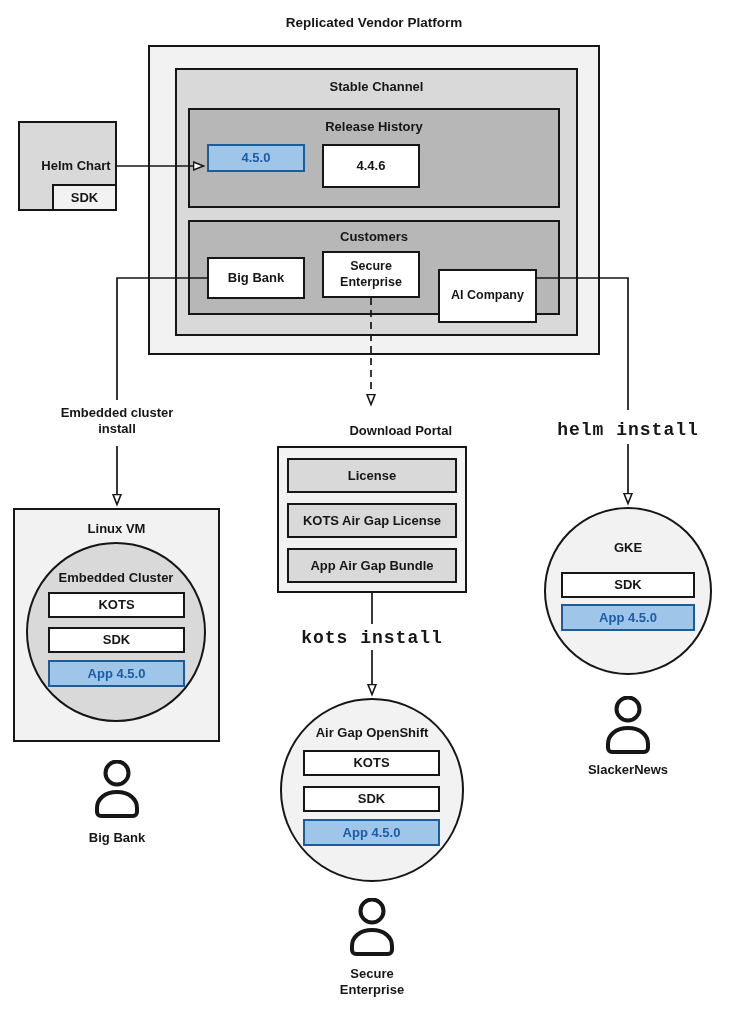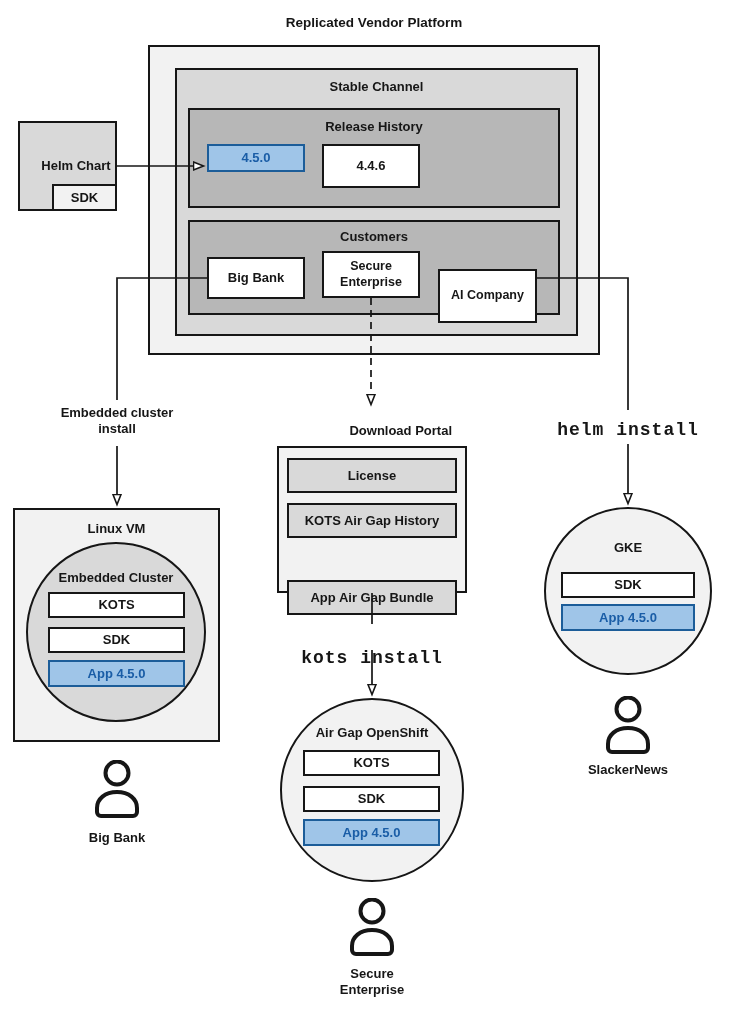--- a/index.html
+++ b/index.html
@@ -48,27 +48,27 @@
 
   <div class="abs box bg-white flex b" style="left:207px;top:257px;width:98px;height:42px;">Big Bank</div>
   <div class="abs box bg-white flex b sm" style="left:322px;top:251px;width:98px;height:47px;">Secure Enterprise</div>
   <div class="abs box bg-white flex b sm" style="left:438px;top:257px;width:99px;height:54px;margin-top:12px;">AI Company</div>
 
   <div class="abs box bg-mid flex b" style="left:18px;top:121px;width:99px;height:90px;padding-left:17px;">Helm Chart</div>
   <div class="abs box bg-lightest flex b" style="left:52px;top:184px;width:65px;height:27px;">SDK</div>
 
   <div class="abs b flex" style="left:55px;top:404px;width:124px;height:34px;">Embedded cluster install</div>
   <div class="abs mono" style="left:548px;top:420px;width:160px;text-align:center;">helm install</div>
-  <div class="abs mono" style="left:292px;top:628px;width:160px;text-align:center;margin-top:20px;">kots install</div>
+  <div class="abs mono" style="left:292px;top:628px;width:160px;text-align:center;">kots install</div>
 
   <div class="abs b" style="left:292px;top:423px;width:160px;text-align:right;">Download Portal</div>
   <div class="abs box bg-lightest" style="left:277px;top:446px;width:190px;height:147px;"></div>
   <div class="abs box bg-mid flex b" style="left:287px;top:458px;width:170px;height:35px;">License</div>
-  <div class="abs box bg-mid flex b" style="left:287px;top:503px;width:170px;height:35px;">KOTS Air Gap History</div>
-  <div class="abs box bg-mid flex b" style="left:287px;top:548px;width:170px;height:35px;margin-top:32px;">App Air Gap Bundle</div>
+  <div class="abs box bg-mid flex b" style="left:287px;top:503px;width:170px;height:35px;">KOTS Air Gap License</div>
+  <div class="abs box bg-mid flex b" style="left:287px;top:548px;width:170px;height:35px;">App Air Gap Bundle</div>
 
   <div class="abs box bg-lightest" style="left:13px;top:508px;width:207px;height:234px;">
     <div class="b toplabel" style="padding-top:11px;">Linux VM</div>
   </div>
   <div class="abs box bg-mid circle" style="left:26px;top:542px;width:180px;height:180px;">
     <div class="b toplabel" style="padding-top:26px;">Embedded Cluster</div>
   </div>
   <div class="abs box bg-white flex b" style="left:48px;top:592px;width:137px;height:26px;">KOTS</div>
   <div class="abs box bg-white flex b" style="left:48px;top:627px;width:137px;height:26px;">SDK</div>
   <div class="abs box blue flex b" style="left:48px;top:660px;width:137px;height:27px;">App 4.5.0</div>

